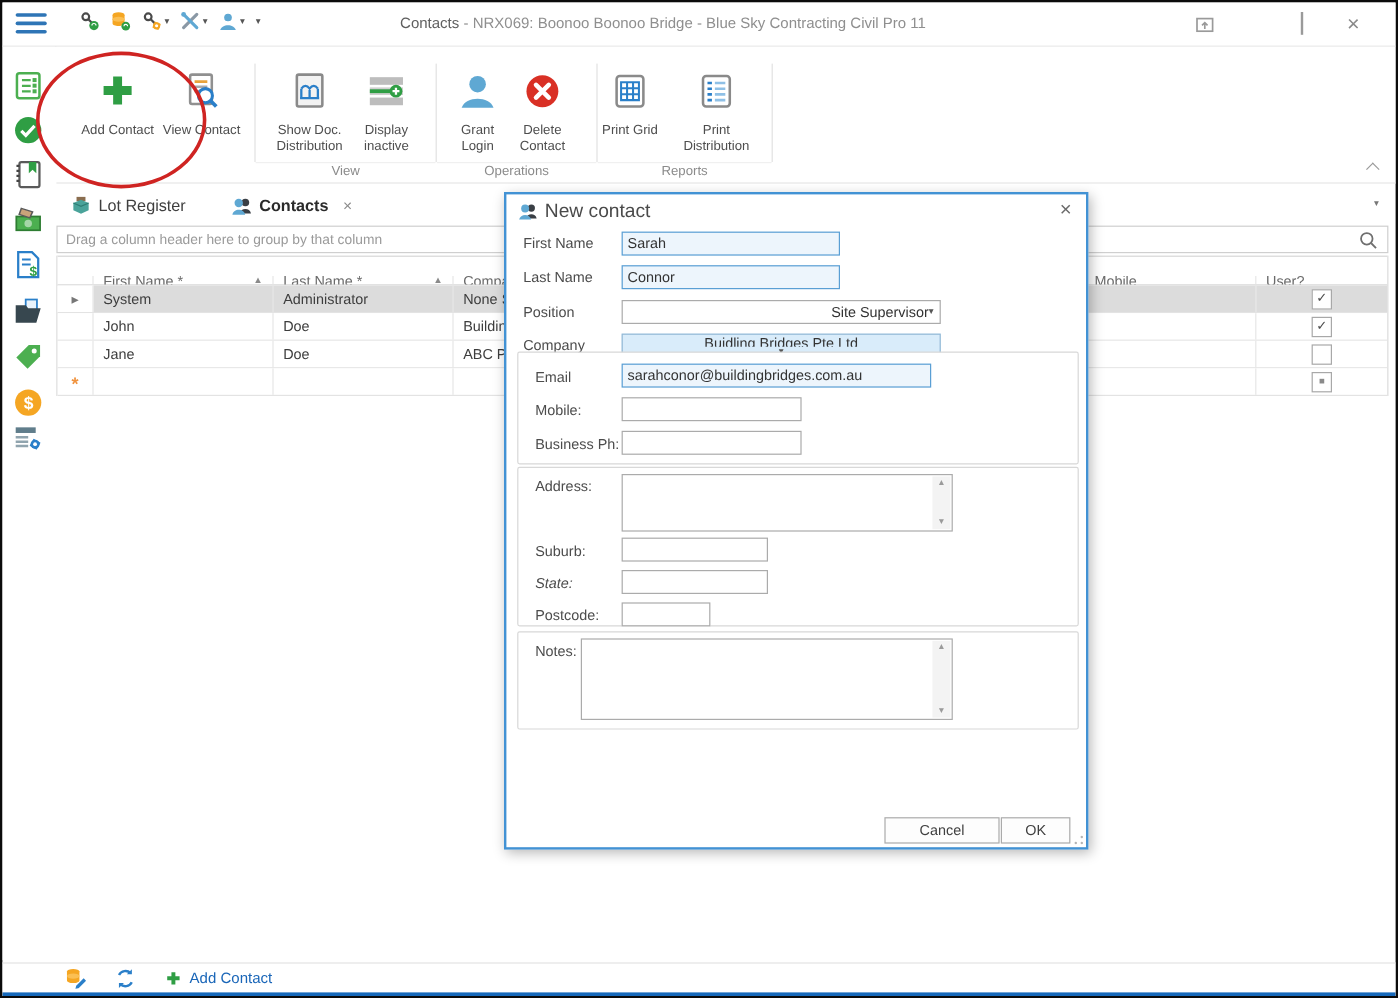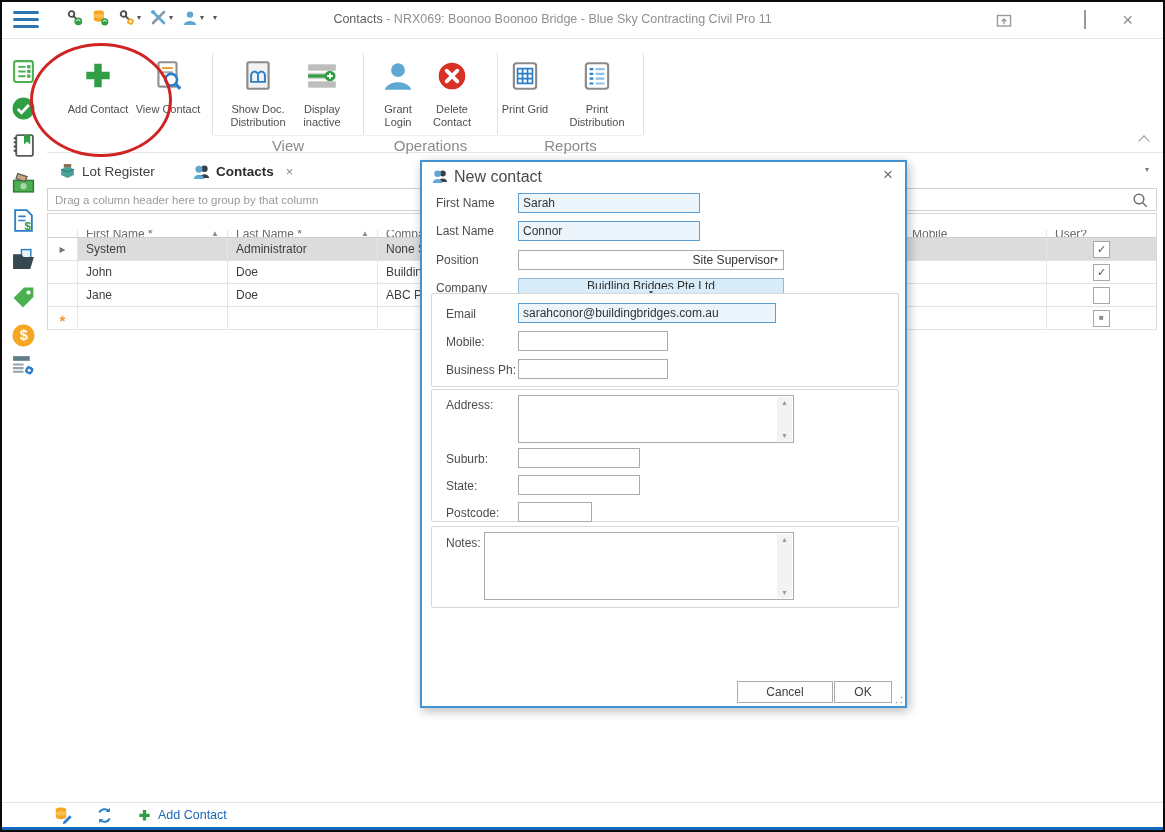--- a/index.html
+++ b/index.html
@@ -17,21 +17,21 @@
   .winctl{position:absolute;right:30px;top:9px;display:flex;align-items:center;gap:36px;color:#8a8a8a;}
   .minimize-bar{width:13px;height:2px;background:#9a9a9a;}
   .maximize-box{width:11px;height:11px;border:1.5px solid #9a9a9a;}
   .close-x{font-size:18px;line-height:14px;color:#8a8a8a;}
   
   .ribbon{position:absolute;left:45px;top:37px;right:0;height:113px;background:#fff;border-bottom:1px solid #e6e6e6;}
   .rbtn{position:absolute;top:0;text-align:center;cursor:pointer;}
   .rbtn .ricon{margin:20px auto 0;width:34px;height:34px;}
   .rbtn .rlabel{margin-top:10px;font-size:11px;line-height:13px;color:#4e4e4e;}
   .rsep{position:absolute;top:14px;height:82px;width:1px;background:#e2e2e2;}
-  .rgroup{position:absolute;top:96px;height:15px;text-align:center;font-size:15px;color:#8b8b8b;border-top:1px solid #f0f0f0;padding-top:1px;}
+  .rgroup{position:absolute;top:96px;height:15px;text-align:center;font-size:11px;color:#8b8b8b;border-top:1px solid #f0f0f0;padding-top:1px;}
   .ribbon-collapse{position:absolute;right:14px;top:98px;width:9px;height:9px;}
   .chev-up{width:7px;height:7px;border-left:1.5px solid #9a9a9a;border-top:1.5px solid #9a9a9a;transform:rotate(45deg);}
   .annotation{position:absolute;left:28px;top:41px;width:136px;height:108px;border:3px solid #cf2422;border-radius:50%;z-index:60;pointer-events:none;}
   
   .tabbar{position:absolute;left:45px;top:158px;right:6px;height:27px;background:#fff;}
   .tab{position:absolute;top:3px;display:flex;align-items:center;gap:6px;font-size:13.5px;color:#3f3f3f;cursor:pointer;}
   .tab.active .tab-label{font-weight:bold;color:#2b2b2b;}
   .tab-close{font-size:13px;color:#8a8a8a;margin-left:6px;cursor:pointer;}
   .tab-list-caret{position:absolute;right:8px;top:6px;color:#777;}
   
@@ -524,21 +524,21 @@
     <div class="gbox" style="left:9px;top:227px;width:466px;height:131px;"></div>
     <span class="dlbl" style="left:24px;top:236px;">Address:</span>
     <div class="ta" style="left:96px;top:233px;width:276px;height:48px;">
       <div class="rail">
         <span class="ar" style="top:2px;">▲</span>
         <span class="ar" style="bottom:2px;">▼</span>
       </div>
     </div>
     <span class="dlbl" style="left:24px;top:290px;">Suburb:</span>
     <input class="din" style="left: 96px; top: 286px; width: 122px;" value="">
-    <span class="dlbl" style="left:24px;top:317px;">State:</span>
+    <span class="dlbl" style="left:24px;top:317px;font-style:italic;">State:</span>
     <input class="din" style="left: 96px; top: 313px; width: 122px;" value="">
     <span class="dlbl" style="left:24px;top:344px;">Postcode:</span>
     <input class="din" style="left: 96px; top: 340px; width: 74px;" value="">
 
     <div class="gbox" style="left:9px;top:364px;width:466px;height:80px;"></div>
     <span class="dlbl" style="left:24px;top:374px;">Notes:</span>
     <div class="ta" style="left:62px;top:370px;width:310px;height:68px;">
       <div class="rail">
         <span class="ar" style="top:2px;">▲</span>
         <span class="ar" style="bottom:2px;">▼</span>

